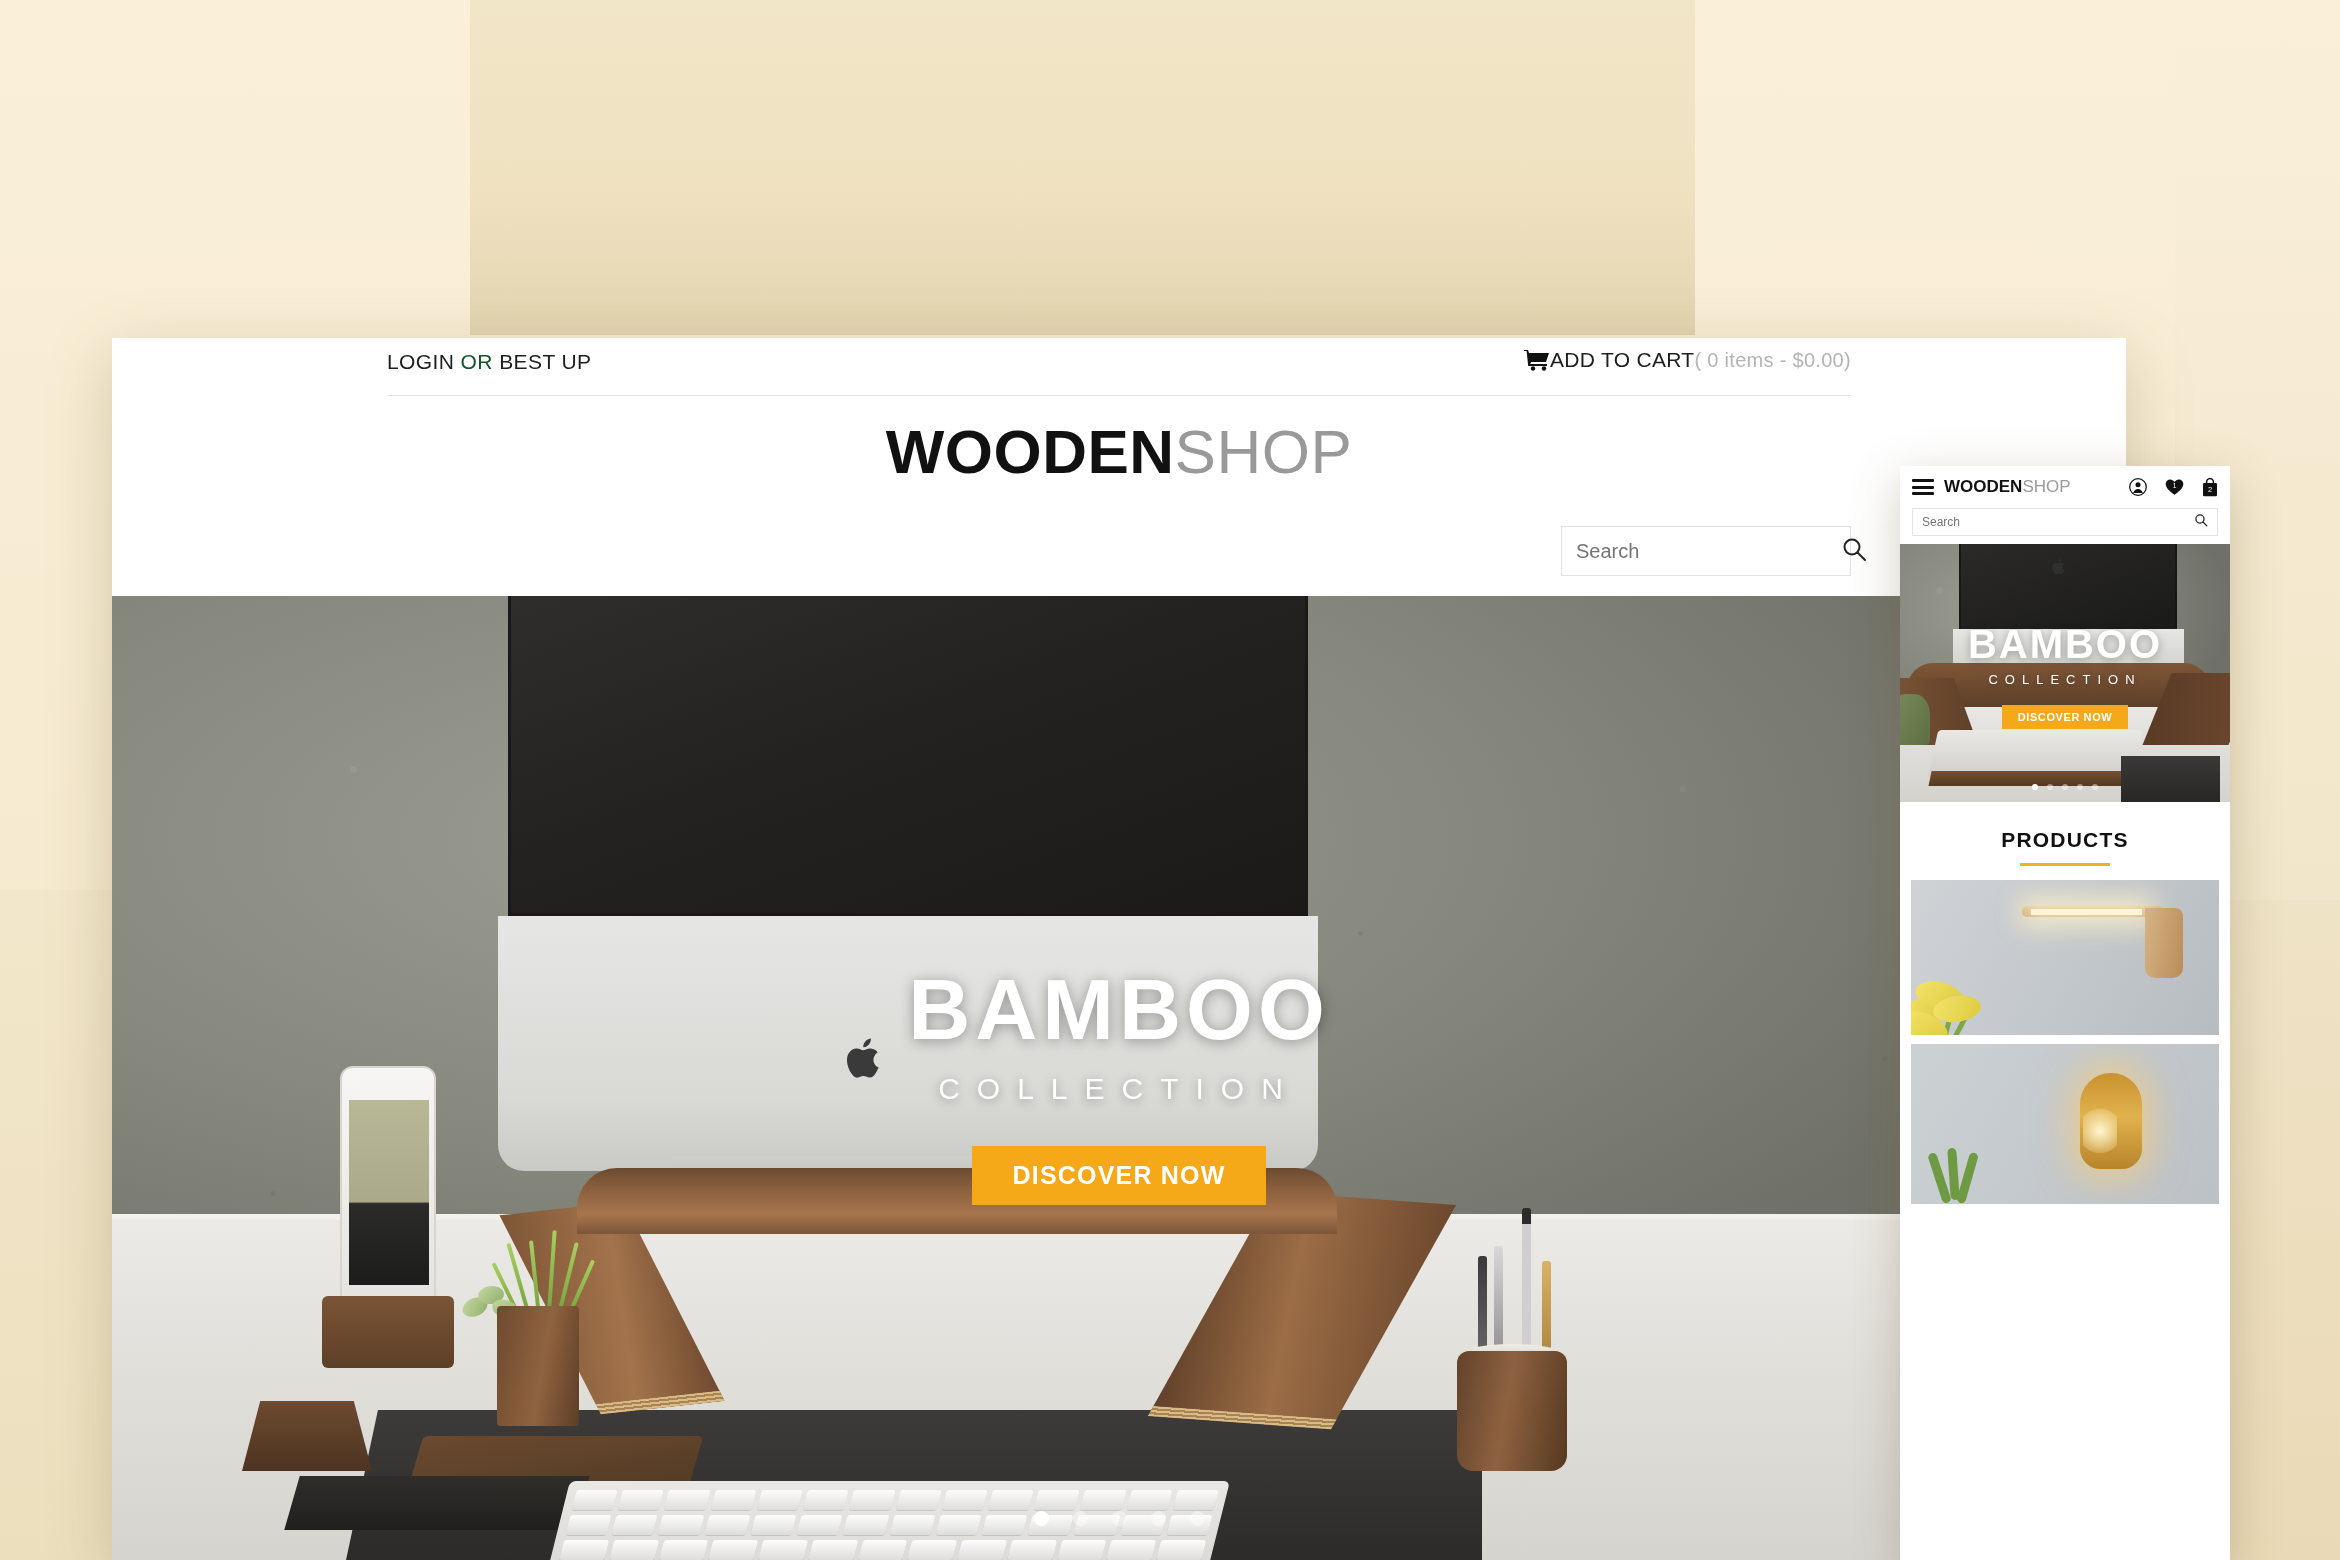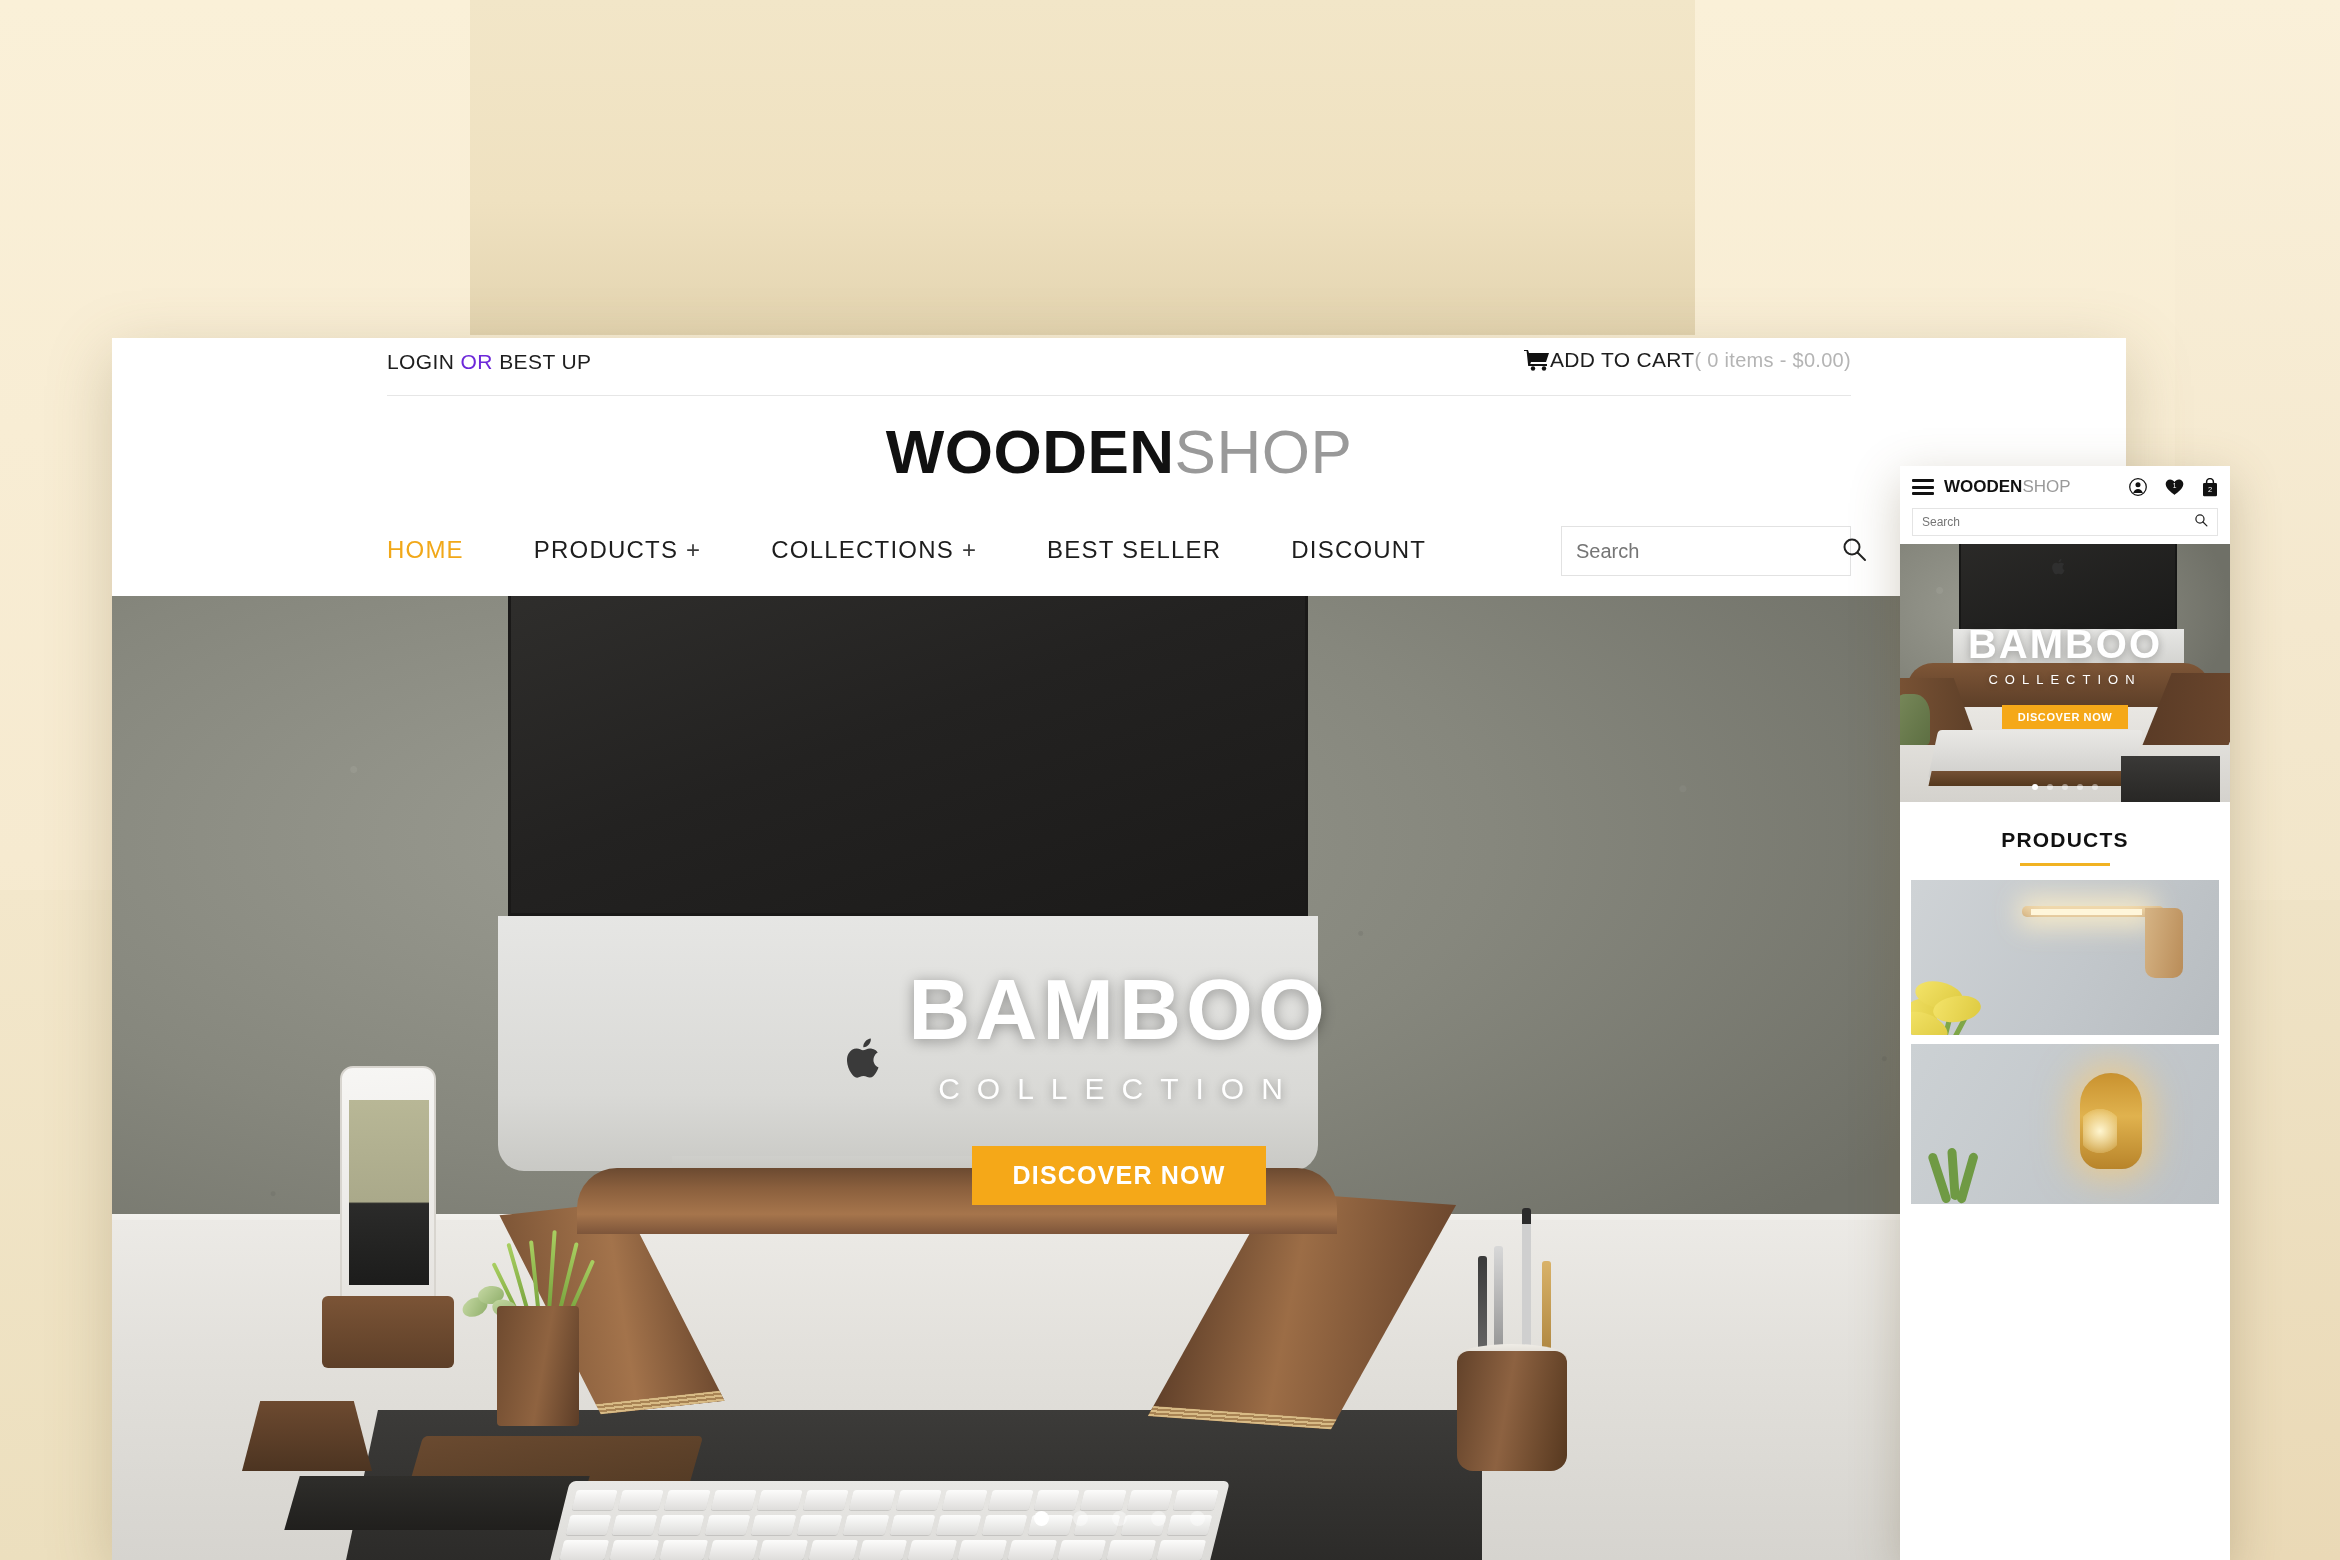--- a/index.html
+++ b/index.html
@@ -30,21 +30,21 @@
   .desktop {
     position:absolute; left:112px; top:338px; width:2014px; height:1222px;
     background:#fff;
     box-shadow:0 18px 60px rgba(120,100,60,.28);
     overflow:hidden;
   }
   .topbar { height:58px; position:relative; }
   .topbar-inner { position:absolute; left:275px; right:275px; top:0; height:58px;
      border-bottom:1px solid #e6e6e6; }
   .login { position:absolute; left:275px; top:12px; font-size:21px; letter-spacing:.4px; color:#1e1e1e; }
-  .login .or { color:#6d28d9; }
+  .login .or { color:#14532d; }
   .login a { color:inherit; text-decoration:none; }
   .cart { position:absolute; right:275px; top:10px; display:flex; align-items:center; 
      font-size:21px; color:#1e1e1e; letter-spacing:.3px; white-space:nowrap; }
   .cart .meta { color:#b4b4b4; font-size:20px; }
   .cart-ico { width:26px; height:22px; display:block; }
 
   .logo-wrap { height:112px; display:flex; align-items:center; justify-content:center; }
   .logo { font-size:62px; letter-spacing:.5px; line-height:1; white-space:nowrap; }
   .logo .bold { font-weight:700; color:#111; }
   .logo .thin { font-weight:300; color:#999; }
@@ -254,27 +254,20 @@
     </div>
   </div>
 
   <div class="logo-wrap">
     <div class="logo">
       <span class="bold">WOODEN</span><span class="thin">SHOP</span>
     </div>
   </div>
 
   <div class="navbar">
-    <nav class="nav">
-      <a href="#" class="active"><span>HOME</span></a>
-      <a href="#"><span>PRODUCTS</span><span class="plus">+</span></a>
-      <a href="#"><span>COLLECTIONS</span><span class="plus">+</span></a>
-      <a href="#"><span>BEST SELLER</span></a>
-      <a href="#"><span>DISCOUNT</span></a>
-    </nav>
     <div class="search">
       <input type="text" placeholder="Search" style="">
       <span>
         <svg class="mag" viewBox="0 0 26 26" fill="none" stroke="#222" stroke-width="2">
           <circle cx="11" cy="11" r="7.5"></circle>
             <line x1="16.5" y1="16.5" x2="24" y2="24" stroke-linecap="round"></line>
         </svg>
       </span>
     </div>
   </div>

